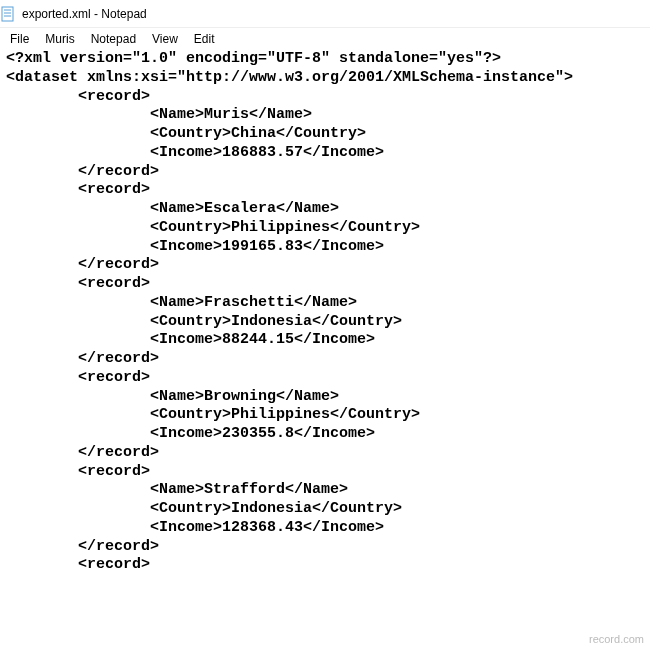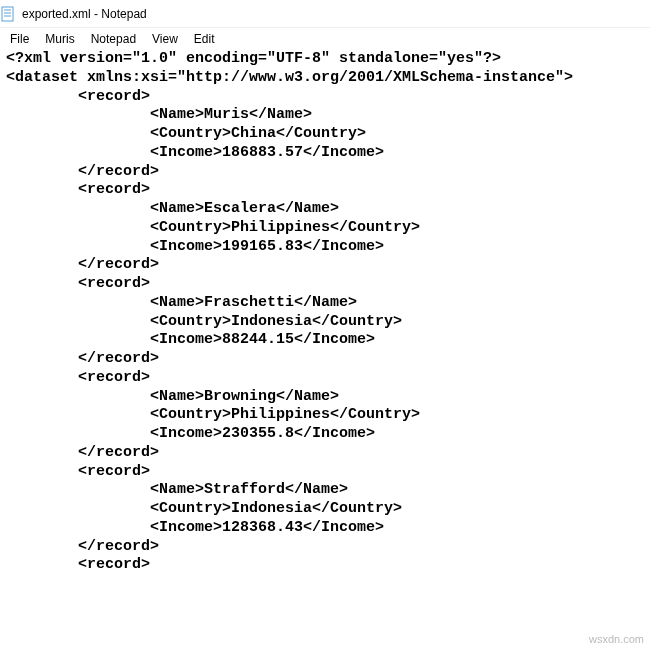--- a/index.html
+++ b/index.html
@@ -108,13 +108,13 @@
                 &lt;Country&gt;Philippines&lt;/Country&gt;
                 &lt;Income&gt;230355.8&lt;/Income&gt;
         &lt;/record&gt;
         &lt;record&gt;
                 &lt;Name&gt;Strafford&lt;/Name&gt;
                 &lt;Country&gt;Indonesia&lt;/Country&gt;
                 &lt;Income&gt;128368.43&lt;/Income&gt;
         &lt;/record&gt;
         &lt;record&gt;</div>
 
-<div class="watermark">wsxdn.com</div>
+<div class="watermark">record.com</div>
 
 </body></html>

